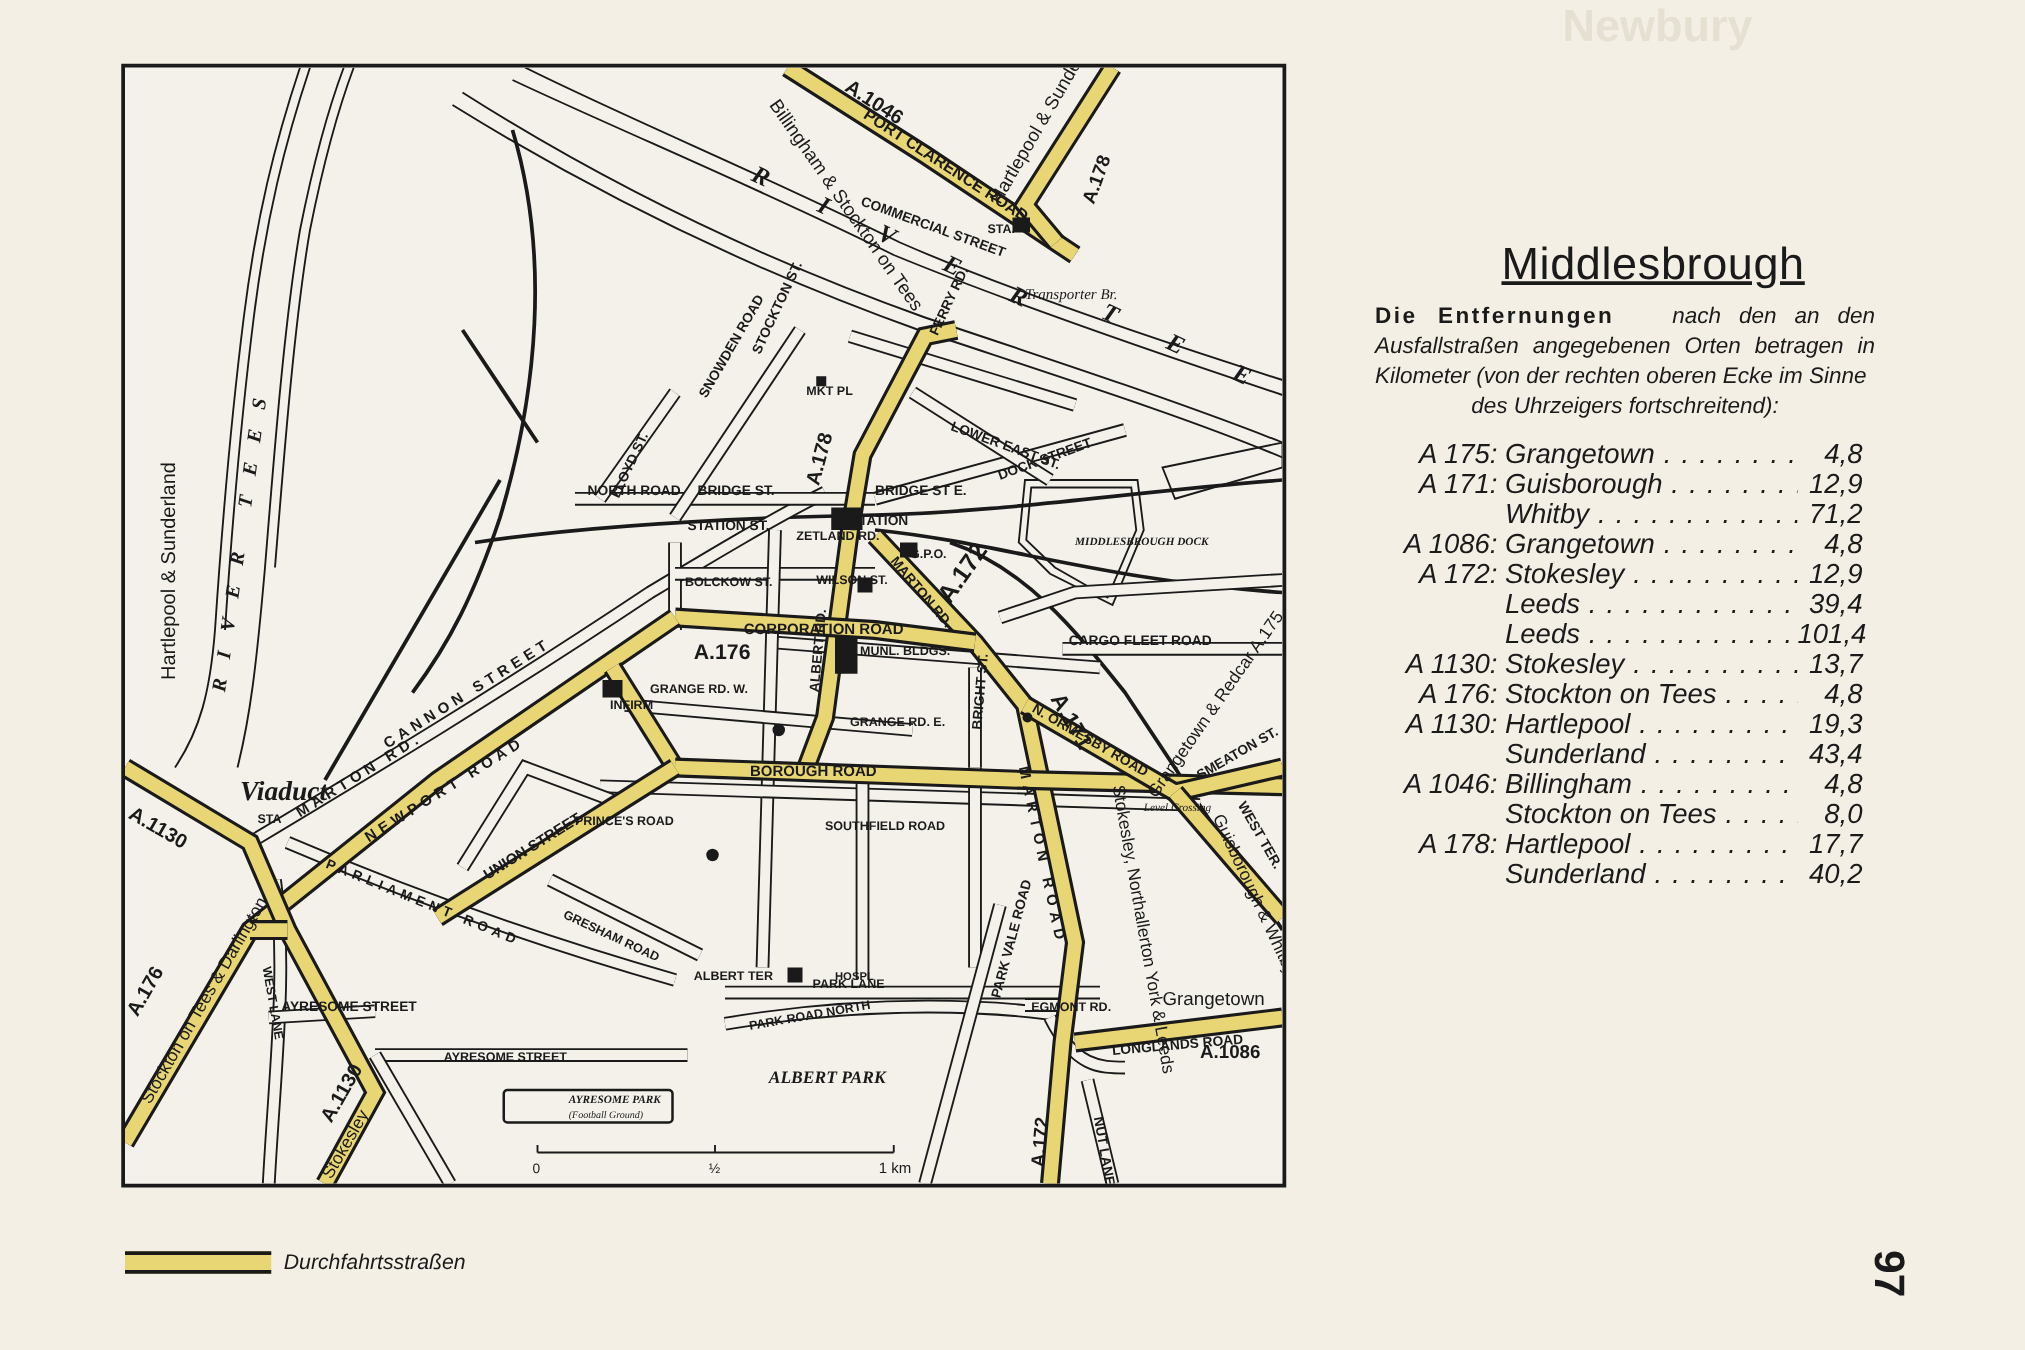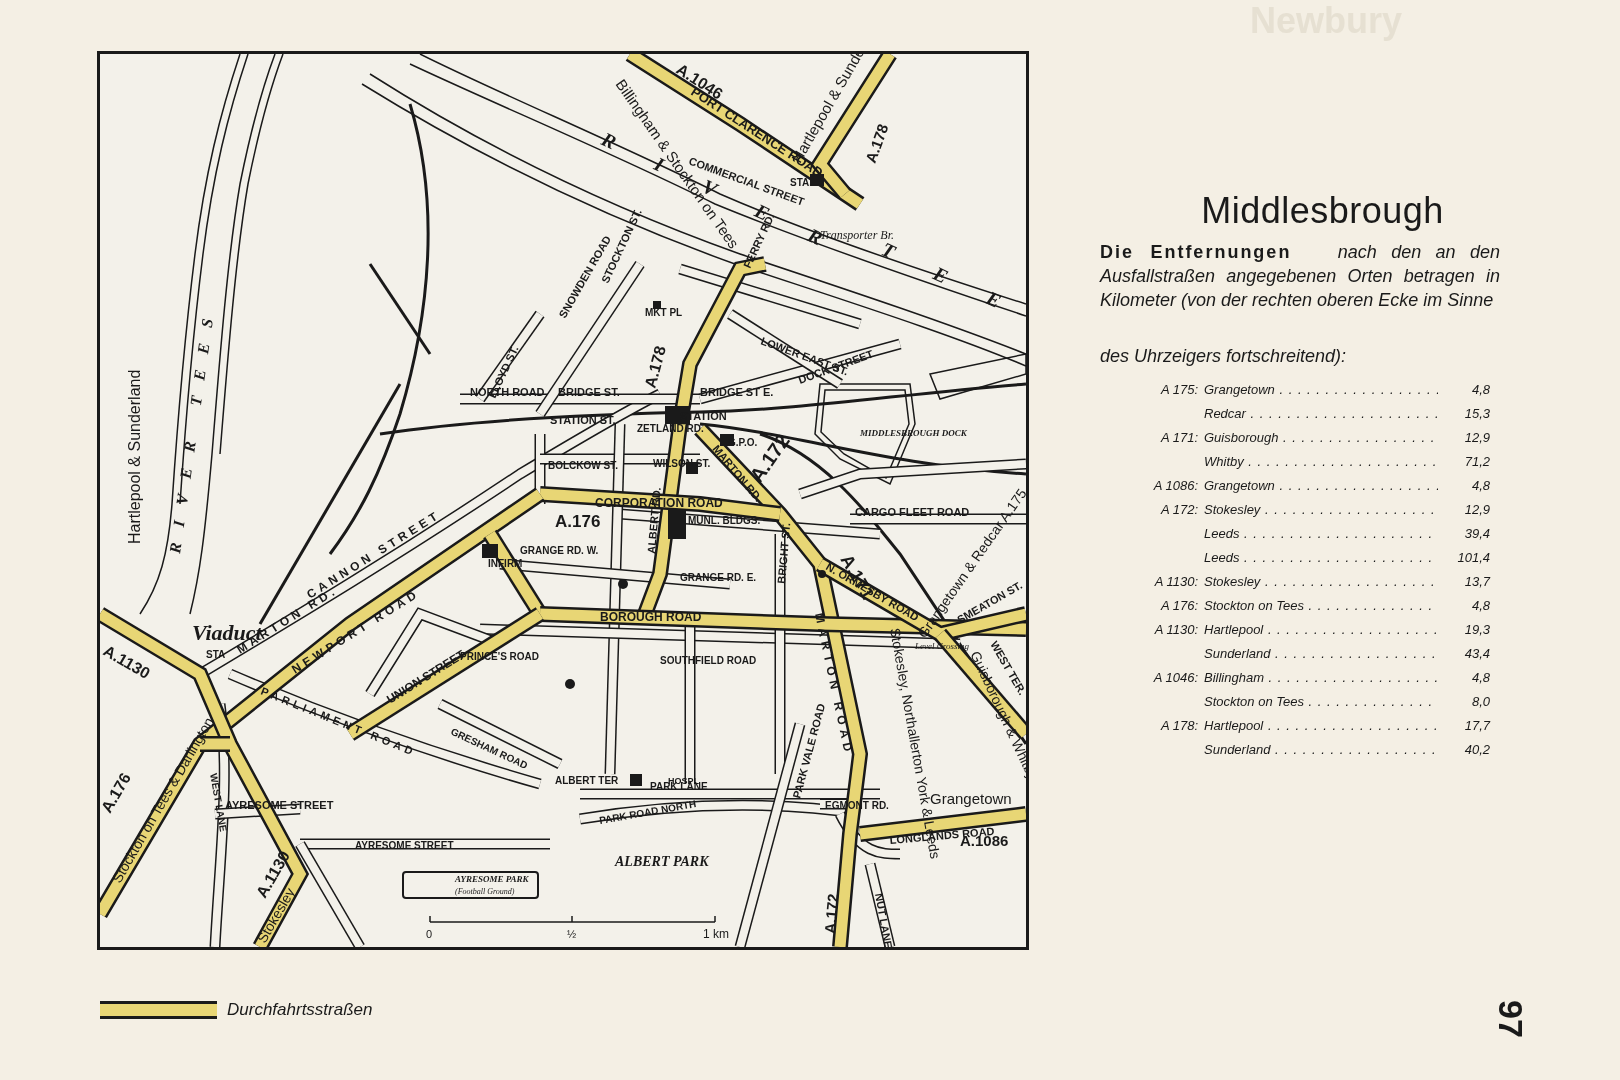--- a/index.html
+++ b/index.html
@@ -30,28 +30,28 @@
     width: 117px; height: 12px; background: #e8d675;
     border-top: 3px solid #1a1a1a; border-bottom: 3px solid #1a1a1a;
   }
   .legend-label { font-style: italic; font-size: 17px; text-align: right; }
 
   .sidebar {
     position: absolute; left: 1100px; top: 190px; width: 400px;
   }
   .city-title {
     font-size: 36px; font-weight: normal; text-align: center;
-    margin: 0 0 8px 0; letter-spacing: 0.5px; padding-left: 45px;
+    margin: 0 0 8px 0; letter-spacing: 0.5px; padding-left: 45px; text-decoration: underline;
   }
   .intro { font-size: 18px; line-height: 24px; text-align: justify; }
   .intro .lead { font-weight: bold; font-style: normal; letter-spacing: 2px; }
   .intro .rest { font-style: italic; margin-left: 32px; }
-  .intro .last { display: block; text-align: left; font-style: italic; margin-top: 32px; }
-
-  .dist-table { margin-top: 14px; width: 370px; margin-left: 20px; font-style: italic; font-size: 13px; }
+  .intro .last { display: block; text-align: center; font-style: italic; }
+
+  .dist-table { margin-top: 14px; width: 370px; margin-left: 20px; font-style: italic; font-size: 22px; }
   .dist-row { display: flex; height: 24px; align-items: baseline; }
   .dist-route { width: 78px; text-align: right; padding-right: 6px; white-space: nowrap; }
   .dist-place { flex: 1; white-space: nowrap; overflow: hidden; }
   .dist-place::after { content: " . . . . . . . . . . . . . . . . . . . . . . . . . . ."; letter-spacing: 1px; }
   .dist-km { width: 52px; text-align: right; }
 
   .page-number {
     position: absolute; left: 1530px; top: 1000px;
     font-size: 34px; font-weight: bold;
     transform: rotate(90deg); transform-origin: left top;
@@ -340,25 +340,20 @@
     <span class="rest">nach den an den Ausfallstraßen angegebenen Orten betragen in Kilometer (von der rechten oberen Ecke im Sinne</span>
     <span class="last">des Uhrzeigers fortschreitend):</span>
   </div>
   <div class="dist-table">
     <div class="dist-row">
         <span class="dist-route">A 175:</span>
         <span class="dist-place">Grangetown</span>
         <span class="dist-km">4,8</span>
       </div>
     <div class="dist-row">
-        <span class="dist-route"></span>
-        <span class="dist-place">Redcar</span>
-        <span class="dist-km">15,3</span>
-      </div>
-    <div class="dist-row">
         <span class="dist-route">A 171:</span>
         <span class="dist-place">Guisborough</span>
         <span class="dist-km">12,9</span>
       </div>
     <div class="dist-row">
         <span class="dist-route"></span>
         <span class="dist-place">Whitby</span>
         <span class="dist-km">71,2</span>
       </div>
     <div class="dist-row">

